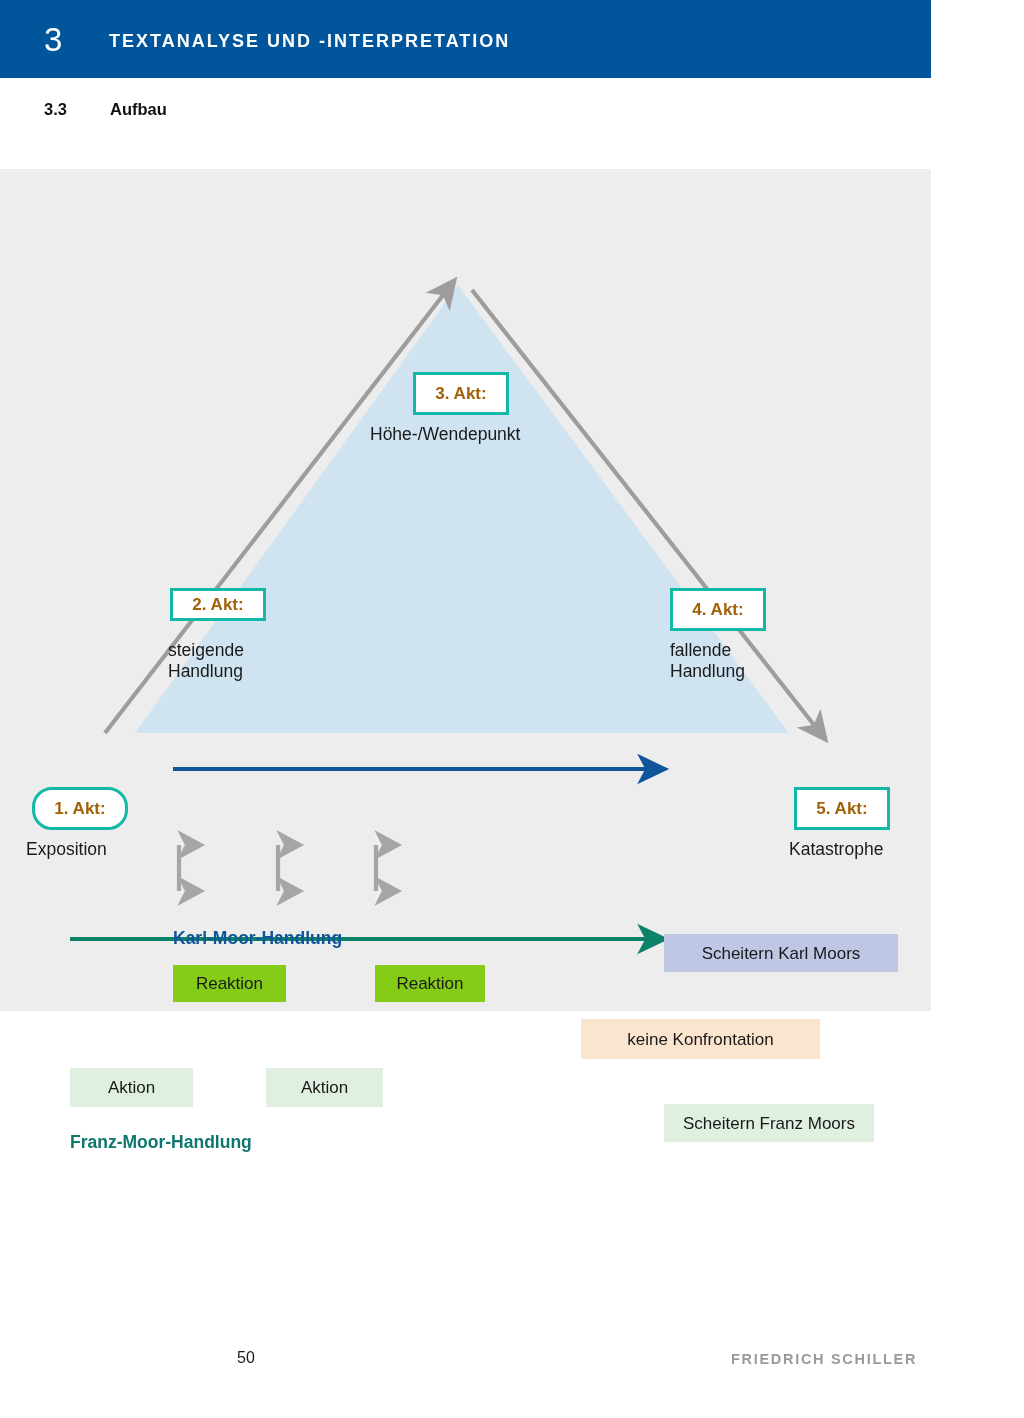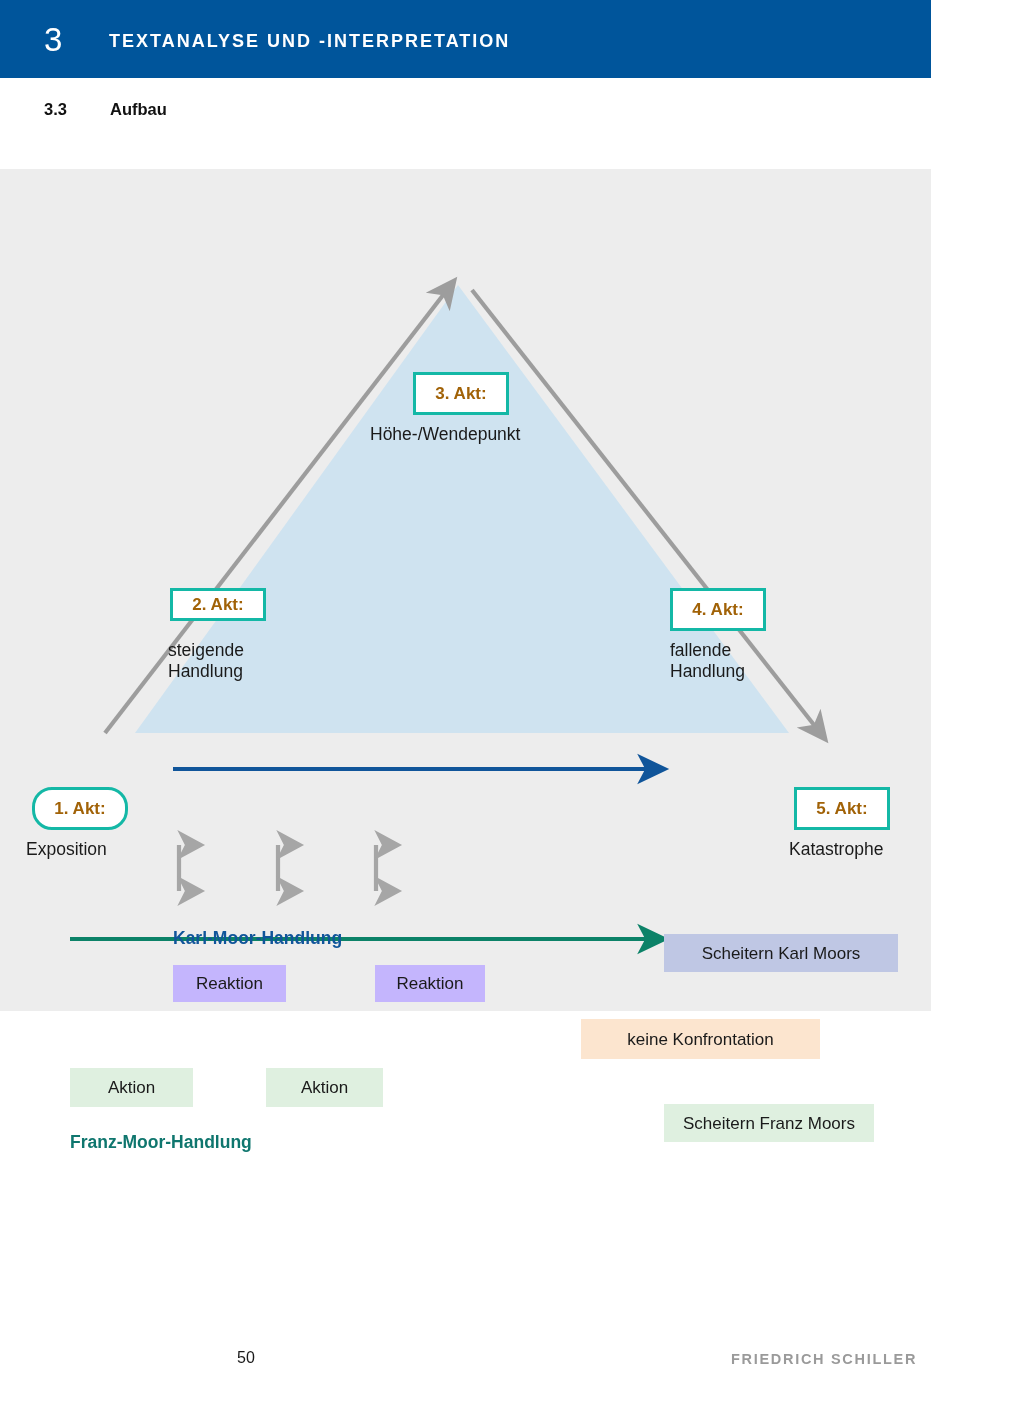--- a/index.html
+++ b/index.html
@@ -133,21 +133,21 @@
     position: absolute;
     display: flex;
     align-items: center;
     justify-content: center;
     font-size: 17px;
     line-height: 21px;
     color: #1a1a1a;
     box-sizing: border-box;
     white-space: nowrap;
   }
-  .reaktion { background: #c4b5fd; }
+  .reaktion { background: #84cc16; }
   .aktion   { background: #dff0e0; }
 
   .reaktion-1 { left: 173px; top: 796px; width: 113px; height: 37px; }
   .reaktion-2 { left: 375px; top: 796px; width: 110px; height: 37px; }
   .aktion-1   { left: 70px;  top: 899px; width: 123px; height: 39px; }
   .aktion-2   { left: 266px; top: 899px; width: 117px; height: 39px; }
 
   .result-karl  { left: 664px; top: 765px; width: 234px; height: 38px; background: #bfc7e4; }
   .result-franz { left: 664px; top: 935px; width: 210px; height: 38px; background: #dff0e0; }
   .no-conf      { left: 581px; top: 850px; width: 239px; height: 40px; background: #fce5cf; }

